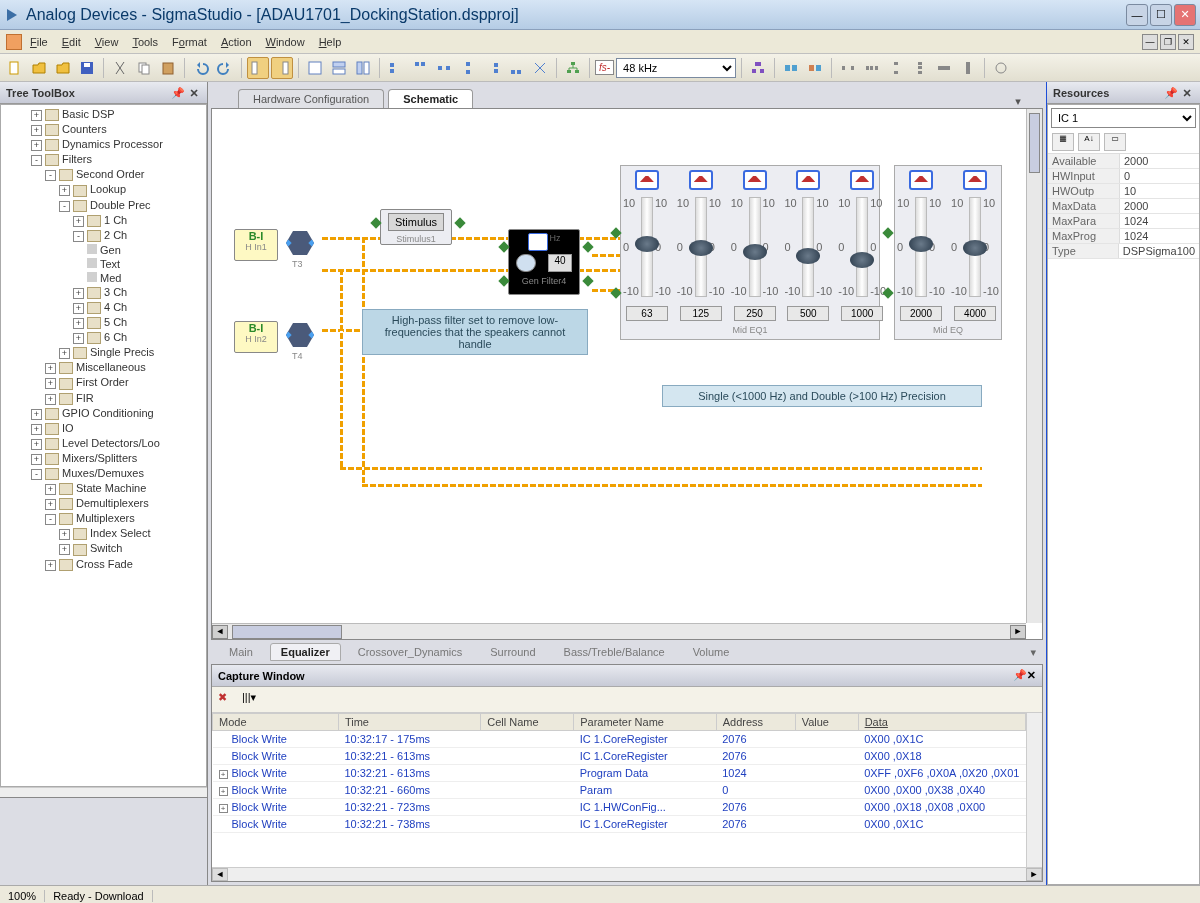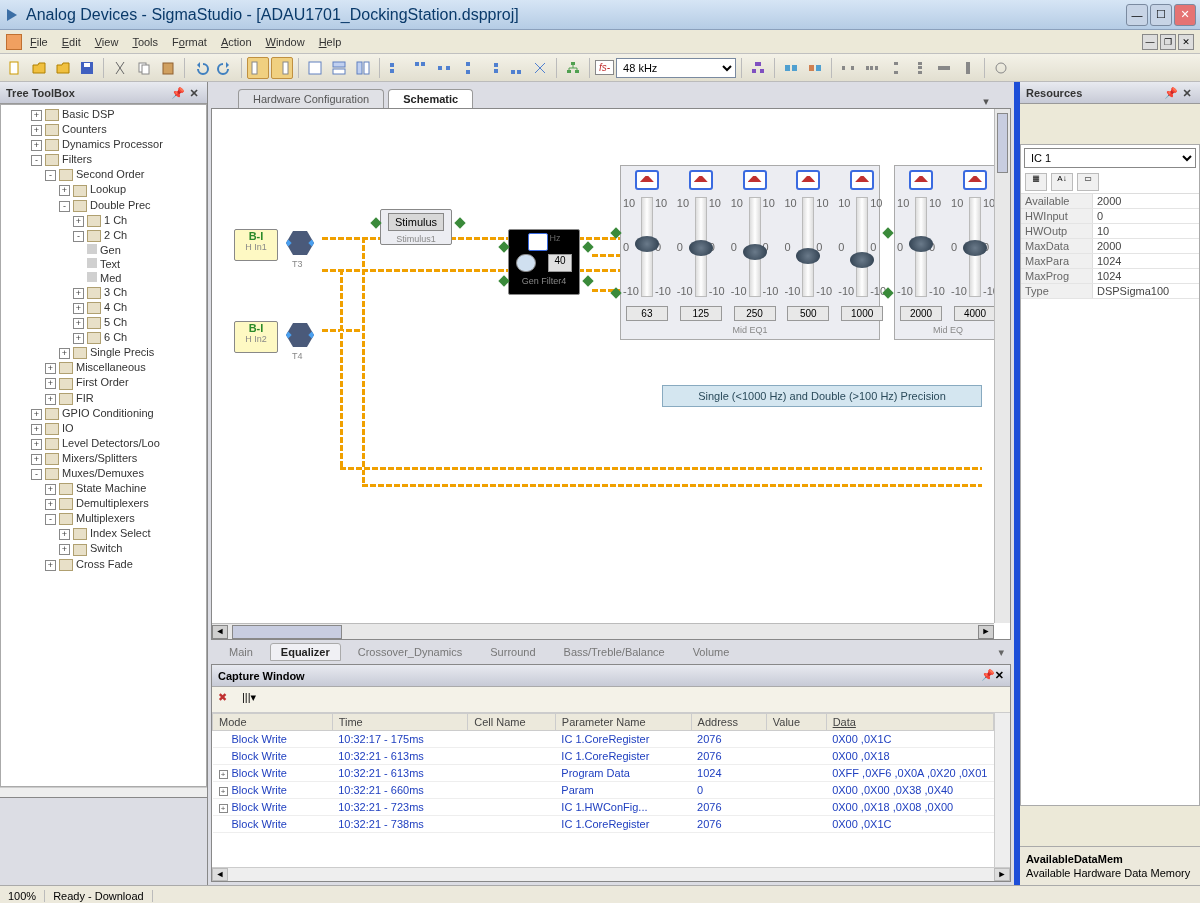--- a/index.html
+++ b/index.html
@@ -26,21 +26,21 @@
 .tbtn { width:22px; height:22px; border:1px solid transparent; display:flex; align-items:center; justify-content:center; border-radius:2px; }
 .tbtn svg { width:16px; height:16px; }
 .tsep { width:1px; height:20px; background:#bbb; margin:0 3px; }
 .fscombo { width:120px; height:20px; border:1px solid #7a8aa0; background:#fff; font-size:11px; padding:2px; }
 .fsbox { background:#fff; border:1px solid #888; padding:1px 3px; color:#c03030; font-style:italic; font-size:10px; }
 
 
 .main { display:flex; height: 803px; }
 .leftcol { width: 208px; display:flex; flex-direction:column; border-right:1px solid #888; }
 .centercol { flex:1; display:flex; flex-direction:column; background:#dcdde4; min-width:0; }
-.rightcol { width: 186px; display:flex; flex-direction:column; border-left:6px solid #1d4ed8;gap:40px; }
+.rightcol { width: 154px; display:flex; flex-direction:column; border-left:1px solid #1d4ed8; }
 
 
 .panelhdr { height:22px; background:linear-gradient(to bottom,#e8eaf0,#c7cad6); border-bottom:1px solid #999; display:flex; align-items:center; padding:0 6px; font-weight:bold; color:#333; }
 .panelhdr .spacer { flex:1; }
 .panelhdr .pin, .panelhdr .x { width:14px; height:14px; margin-left:2px; cursor:pointer; color:#444; text-align:center; font-size:11px; line-height:14px; }
 
 
 .tree { flex:1; background:#fff; overflow:auto; border:1px solid #aaa; margin:0; padding:2px 0; }
 .tree ul { list-style:none; padding-left:16px; }
 .tree li { white-space:nowrap; padding:1px 0; color:#333; }
@@ -464,20 +464,25 @@
             <div style="width:20px;height:18px;border:1px solid #888;background:#d0e0f0;border-radius:10px"></div>
             <div style="width:24px;border:1px solid #999;background:#e0e0e0;font-size:10px">40</div>
           </div>
           <div class="lbl" style="margin-top:4px">Gen Filter4</div>
         </div>
         <div class="pin-port" style="left:288px; top:134px;"></div>
         <div class="pin-port" style="left:288px; top:168px;"></div>
         <div class="pin-port" style="left:372px; top:134px;"></div>
         <div class="pin-port" style="left:372px; top:168px;"></div>
 
+        <div class="annot" style="left:150px; top:200px; width:226px;">
+          <div>High-pass filter set to remove
+low-frequencies
+that the speakers cannot handle</div>
+        </div>
 
         <div class="eqblk" style="left:408px; top:56px; width:260px;">
           <div class="eqcols" id="eq1-cols">
               <div class="eqcol">
                 <div class="eqicon"></div>
                 <div class="eqsliders">
                   <div class="eqticks">
                     <span>10</span>
                     <span>0</span>
                     <span>-10</span>
@@ -780,23 +785,19 @@
             <div class="k">MaxProg</div>
             <div class="v">1024</div>
           </div>
           <div class="row">
             <div class="k">Type</div>
             <div class="v">DSPSigma100</div>
           </div>
         </div>
       <div style="flex:1"></div>
     </div>
-    <div class="resdesc">
-      <div class="t">AvailableDataMem</div>
-      <div>Available Hardware Data Memory</div>
-    </div>
   </div>
 </div>
 
 <div class="statusbar">
   <div class="cell">100%</div>
   <div class="cell">Ready - Download</div>
 </div>
 
 </body></html>

